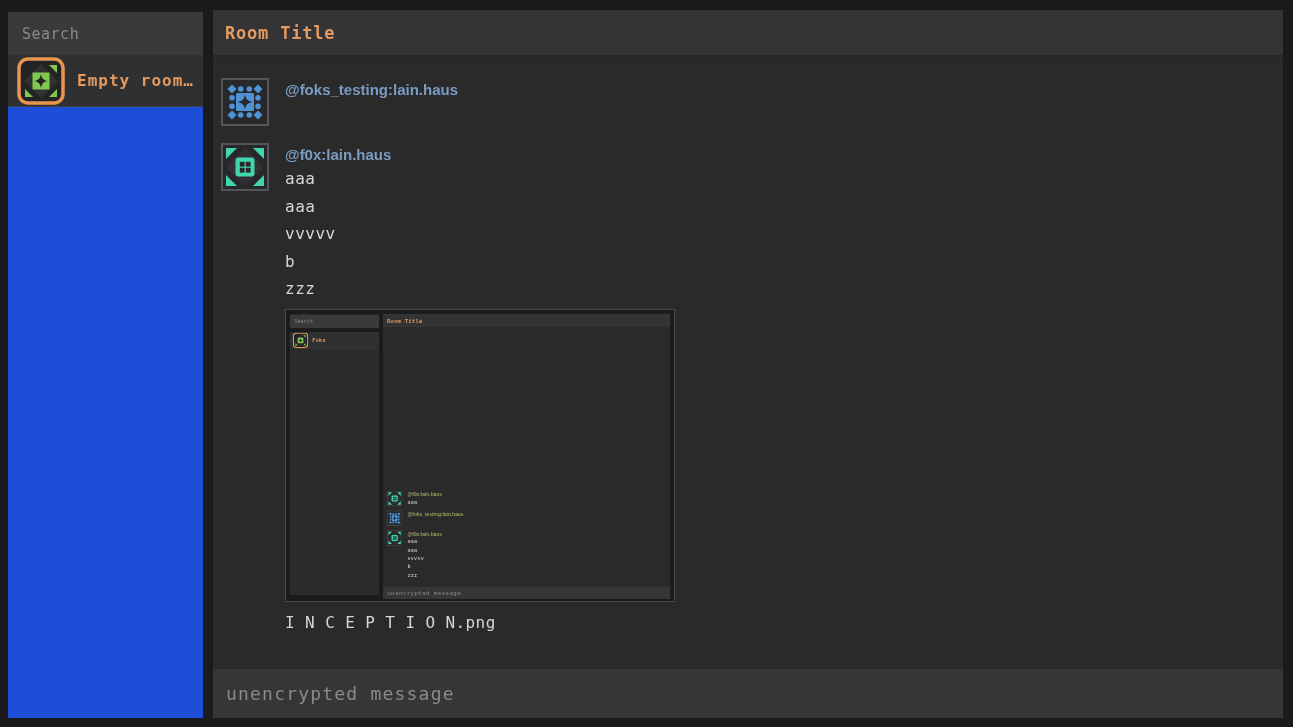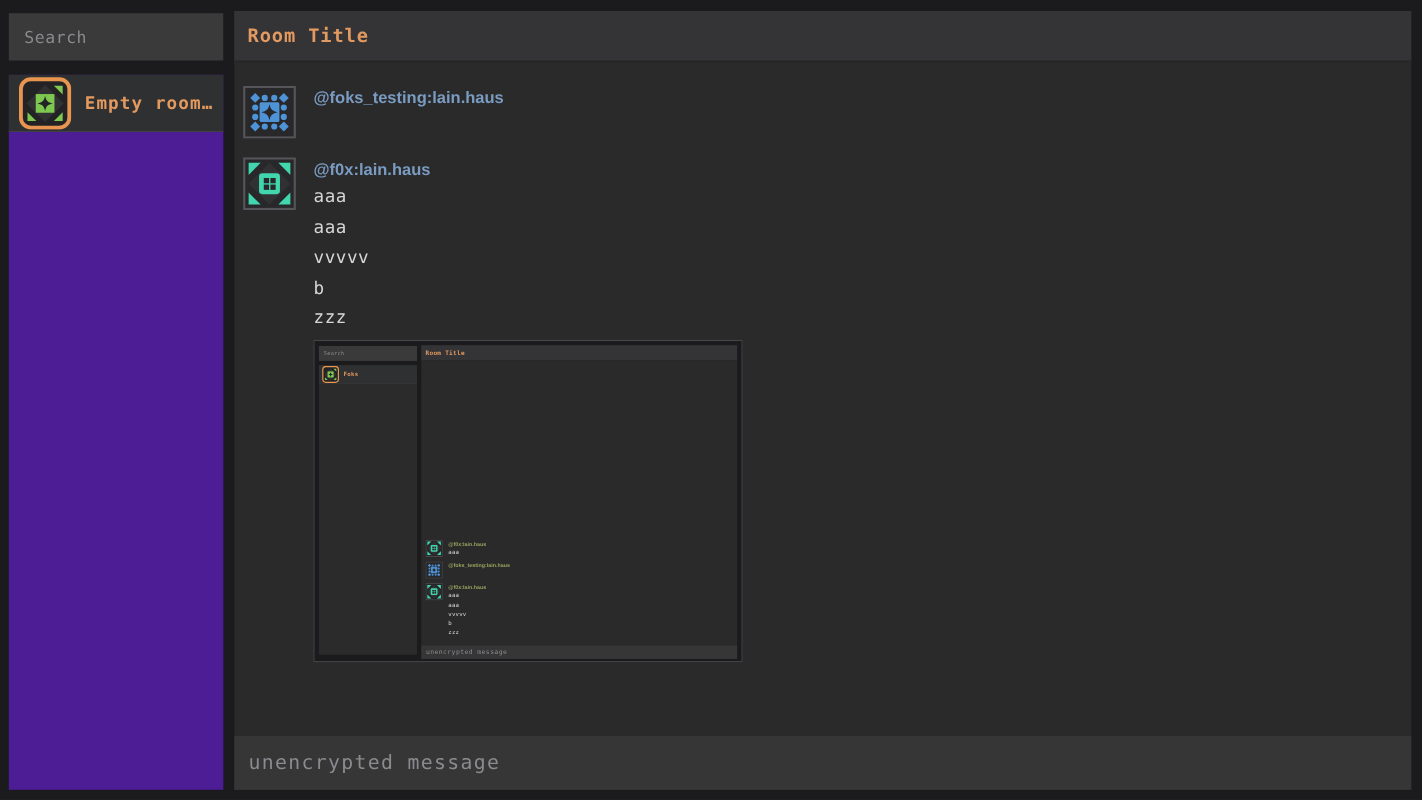--- a/index.html
+++ b/index.html
@@ -4,21 +4,21 @@
 <style>
   html,body{margin:0;padding:0;overflow:hidden;}
   body{width:1293px;height:727px;background:#1b1b1d;font-family:"DejaVu Sans Mono",monospace;}
   .app{position:relative;width:1293px;height:613px;}
 
   
   .sidebar{position:absolute;left:8px;top:12px;width:195px;height:706px;display:flex;flex-direction:column;}
   .search-input{height:43px;background:#3a3a3b;border:0;outline:0;color:#d6d6d6;
     font-family:"DejaVu Sans Mono",monospace;font-size:15px;letter-spacing:.5px;padding:0 14px;box-sizing:border-box;width:100%;}
   .search-input::placeholder{color:#8a8a8f;}
-  .room-list{margin-top:13px;flex:1;background:#4c1d95;text-align:center;}
+  .room-list{flex:1;background:#1d4ed8;text-align:center;}
   .room-row{height:52px;display:flex;align-items:center;gap:12px;padding:0 9px;
     background:#2f3031;border-bottom:1px solid #414143;cursor:pointer;box-sizing:border-box;}
   .room-row .avatar-svg{width:48px;height:48px;display:block;}
   .room-name{color:#e39a60;font-weight:bold;font-size:16px;letter-spacing:1px;white-space:nowrap;}
 
   
   .main{position:absolute;left:213px;top:10px;width:1070px;height:708px;background:#2a2a2b;
     display:flex;flex-direction:column;}
   .room-header{height:47px;flex:0 0 47px;background:#343436;display:flex;align-items:center;
     padding:0 12px;border-bottom:2px solid #252526;box-sizing:border-box;}
@@ -222,20 +222,21 @@
                           <div class="msg-line">zzz</div>
                         </div>
                     </div>
                   </div>
                 </div>
                 <div class="mini-composer">unencrypted message</div>
               </div>
             </div>
           </div>
 
+          <div class="attachment-filename">I N C E P T I O N.png</div>
         </div>
       </div>
 
     </div>
 
     <div class="composer">
       <input class="composer-input" type="text" placeholder="unencrypted message" style="">
     </div>
   </main>
 

